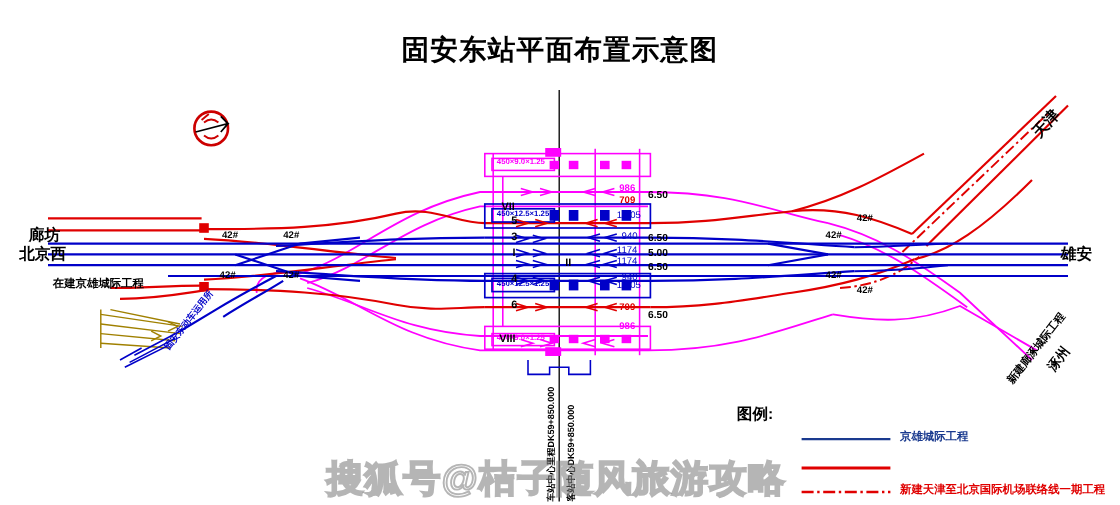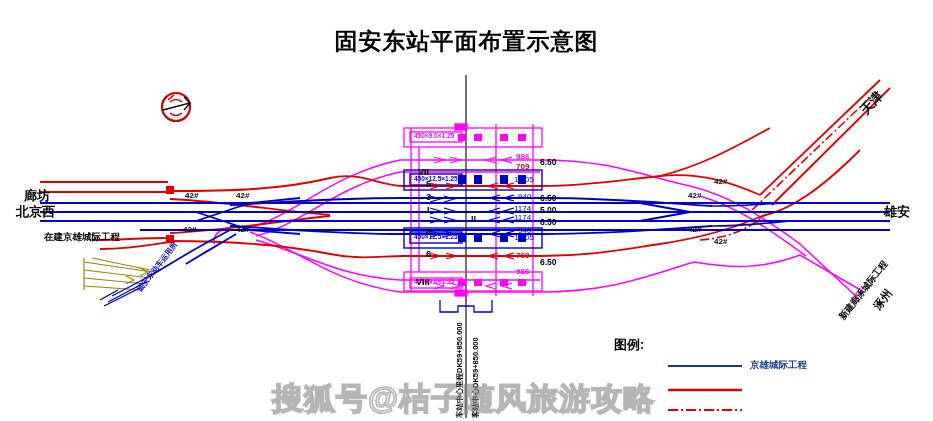--- a/index.html
+++ b/index.html
@@ -293,16 +293,17 @@
   <div class="txt sw" style="left:183px;top:226px;">42#</div>
   <div class="txt sw" style="left:236px;top:226px;">42#</div>
   <div class="txt sw" style="left:688px;top:192px;">42#</div>
   <div class="txt sw" style="left:688px;top:226px;">42#</div>
   <div class="txt sw" style="left:714px;top:178px;">42#</div>
   <div class="txt sw" style="left:714px;top:238px;">42#</div>
 
   <div class="txt" id="legend-title" style="left:614px;top:338px;">图例:</div>
 
   <div class="txt leg-txt leg-blue" style="left:750px;top:360px;">京雄城际工程</div>
+  <div class="txt leg-txt leg-red" style="left:750px;top:404px;">新建天津至北京国际机场联络线一期工程</div>
 
   <div id="watermark">搜狐号@桔子随风旅游攻略</div>
 
 </div>
 
 </body></html>

